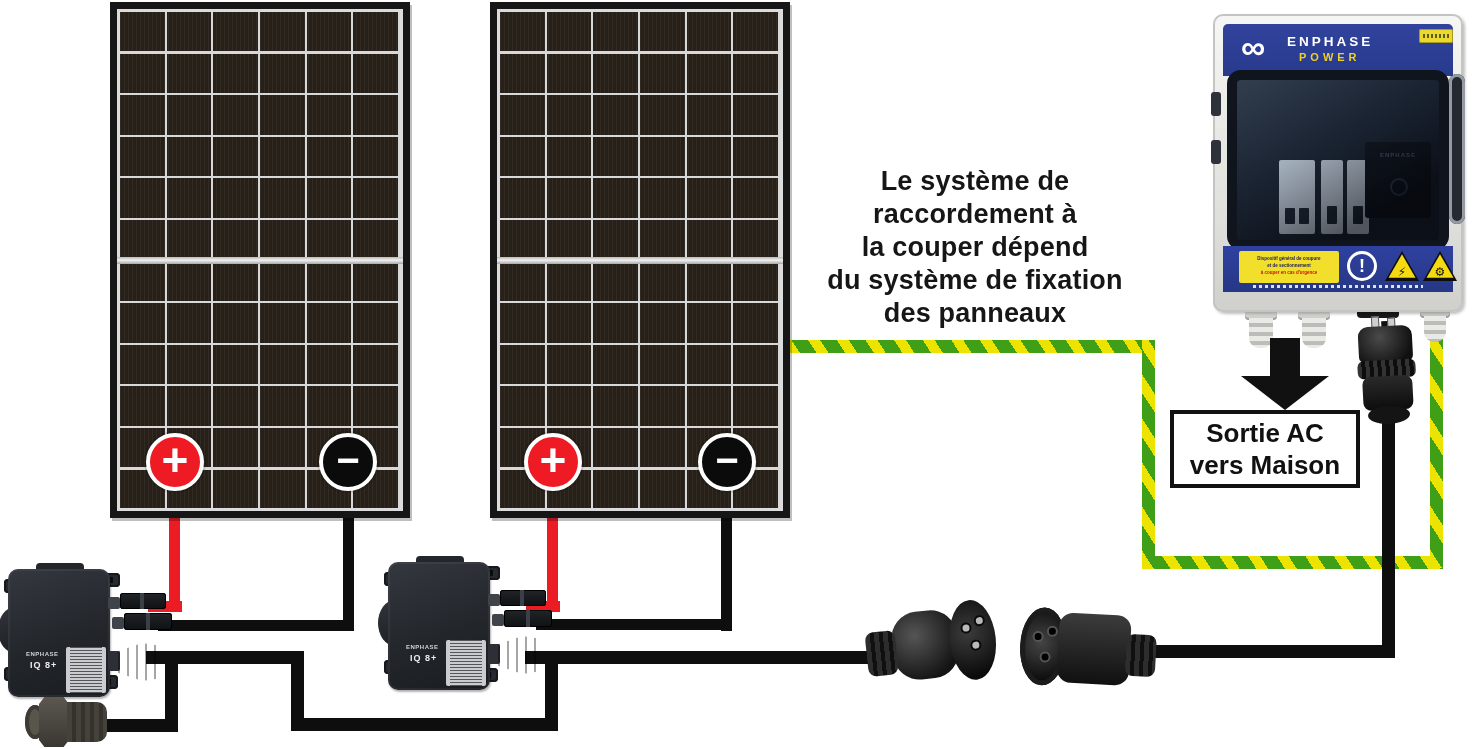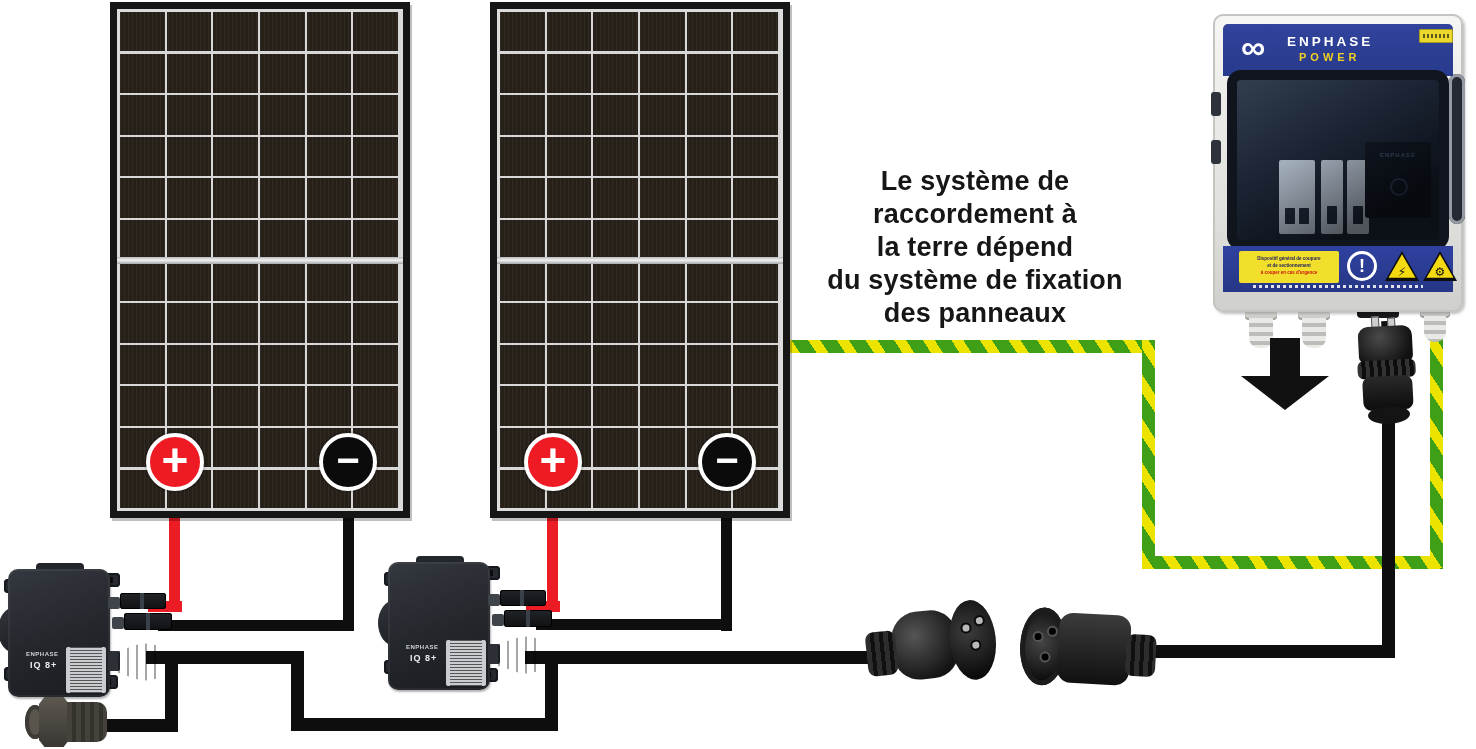--- a/index.html
+++ b/index.html
@@ -353,20 +353,22 @@
     <div class="p2"></div>
     <div class="p3"></div>
     <div class="head"></div>
     <div class="ring"></div>
     <div class="low"></div>
     <div class="base"></div>
   </div>
 
   <div class="arrow-shaft"></div>
   <div class="arrow-head"></div>
+  <div class="out-label preline">Sortie AC
+vers Maison</div>
 
   <div class="note preline">Le système de
 raccordement à
-la terre dépend
+la couper dépend
 du système de fixation
 des panneaux</div>
 
 </div>
 
 </body></html>

